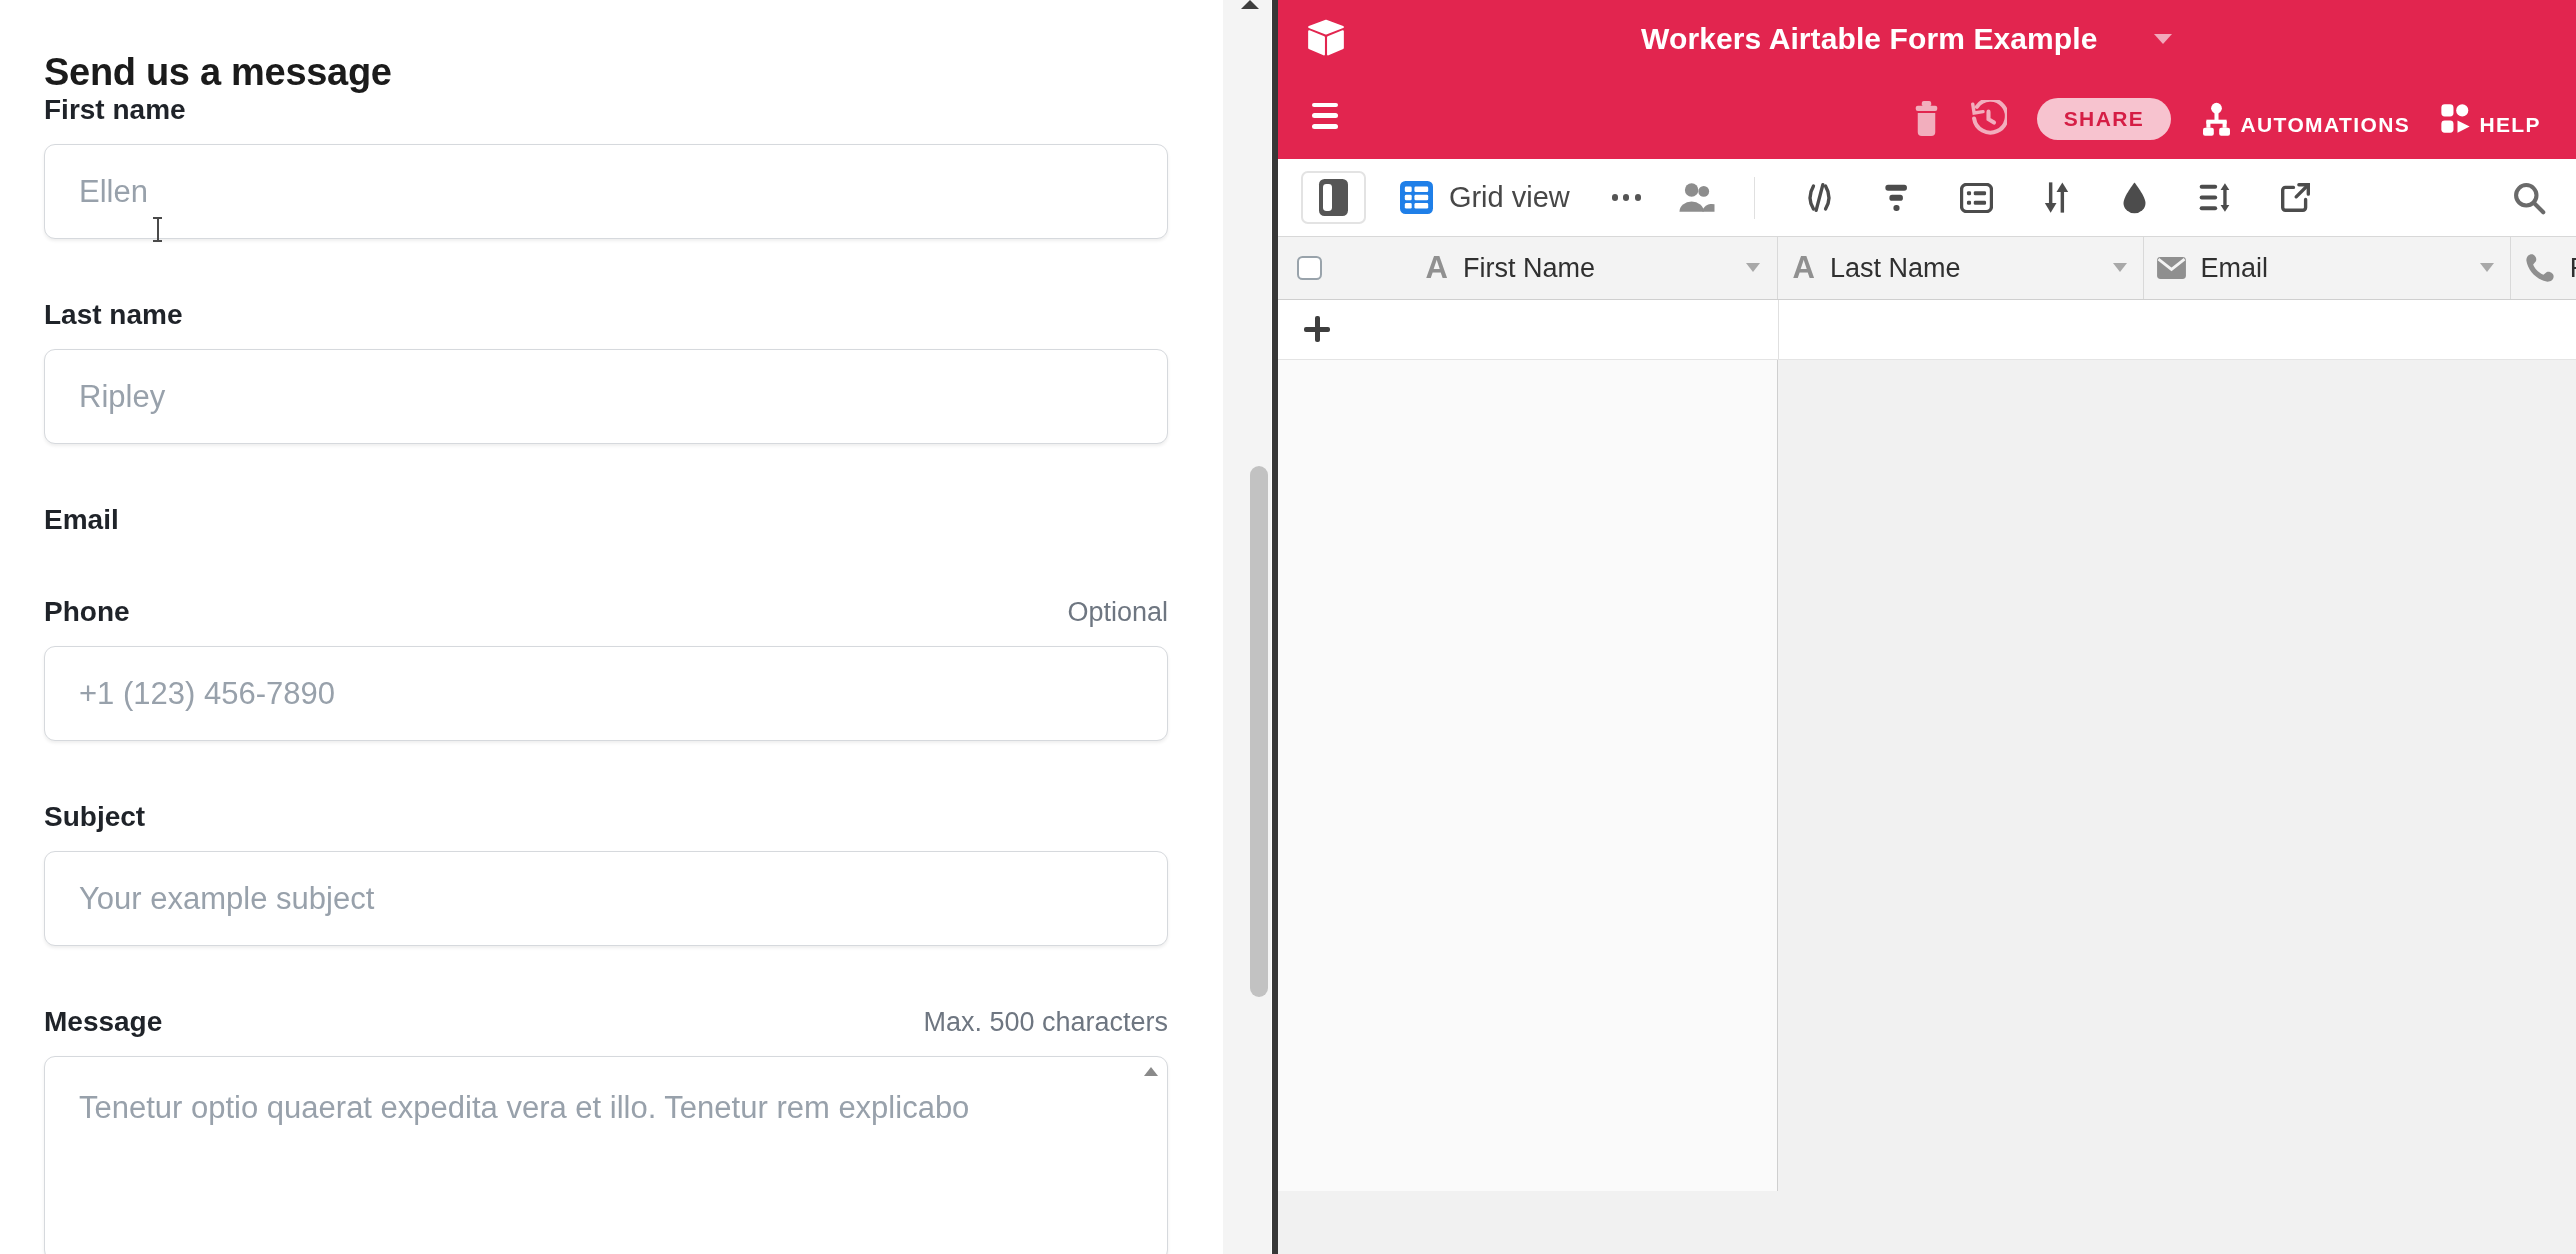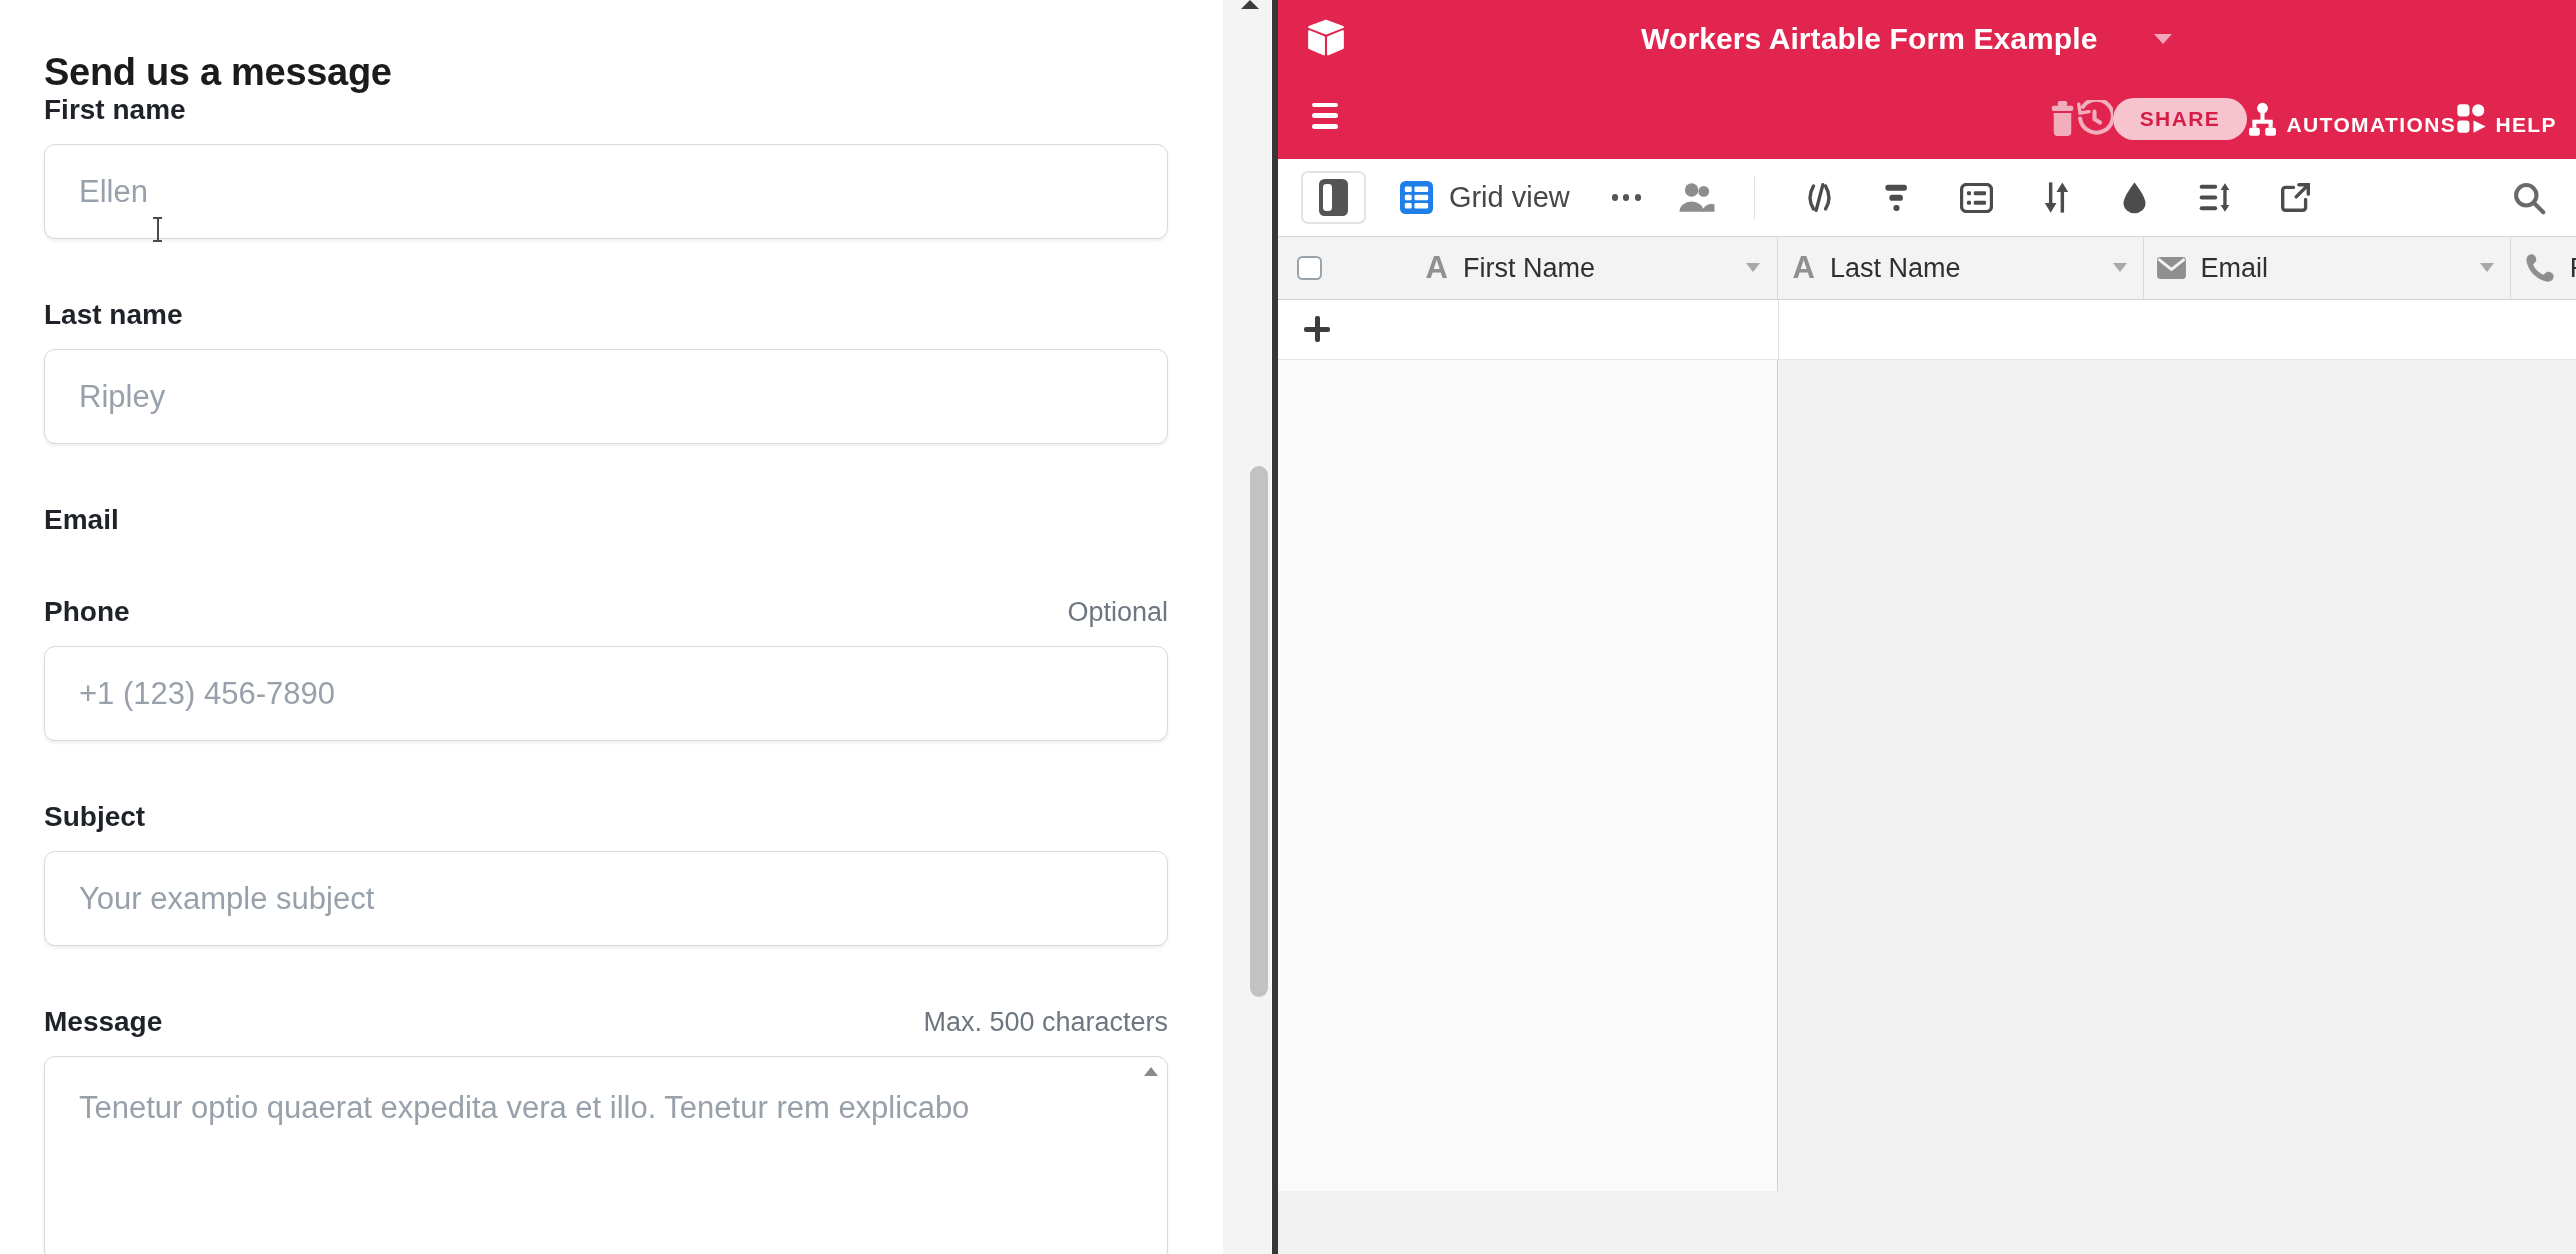--- a/index.html
+++ b/index.html
@@ -54,21 +54,21 @@
       background:radial-gradient(circle at 50% 38%, #7a6a58 0%, #4a4038 40%, #1d1d22 100%); }
 
   .tabbar { position:relative; height:81px; background:var(--brand-red,#e2254f); }
   .hamburger { position:absolute; left:34px; top:24.6px; display:flex; flex-direction:column; gap:6.1px; }
   .hamburger i { width:26px; height:4.8px; background:#fff; border-radius:2.7px; }
   .table-tab { position:absolute; left:98px; top:9.6px; width:505px; height:71px; background:#fff;
       border-radius:5.5px 5.5px 0 0; display:flex; align-items:center; padding:0 27px 0 31px; }
   .table-tab span { font-size:27px; font-weight:700; color:#383838; }
   .tab-caret { margin-left:auto; width:0; height:0; border-left:8.2px solid transparent;
       border-right:8.2px solid transparent; border-top:9.6px solid #9e9e9e; }
-  .tab-right { position:absolute; right:19px; top:0; height:81px; display:flex; align-items:center; }
+  .tab-right { position:absolute; right:35px; top:0; height:81px; display:flex; align-items:center; gap:30px; }
   .share-pill { height:42px; padding:0 27px; border-radius:21px; background:var(--share-pill,#f7c3cf);
       display:flex; align-items:center; }
   .share-pill span { color:#d51e45; font-size:21px; font-weight:700; letter-spacing:1.4px; }
   .bar-group { display:flex; align-items:center; gap:8.2px; }
   .bar-group span { color:#fff; font-size:21px; font-weight:700; letter-spacing:1.4px;margin-top:12px; }
 
   .toolbar { position:relative; height:78px; background:#fff; border-bottom:1.4px solid #d8d8d8;
       display:flex; align-items:center; padding:0 20.5px 0 22.5px; }
   .toggle-btn { width:65px; height:53px; border:2px solid #e3e3e3; border-radius:6.8px; background:#fff;
       display:flex; align-items:center; justify-content:center; }

